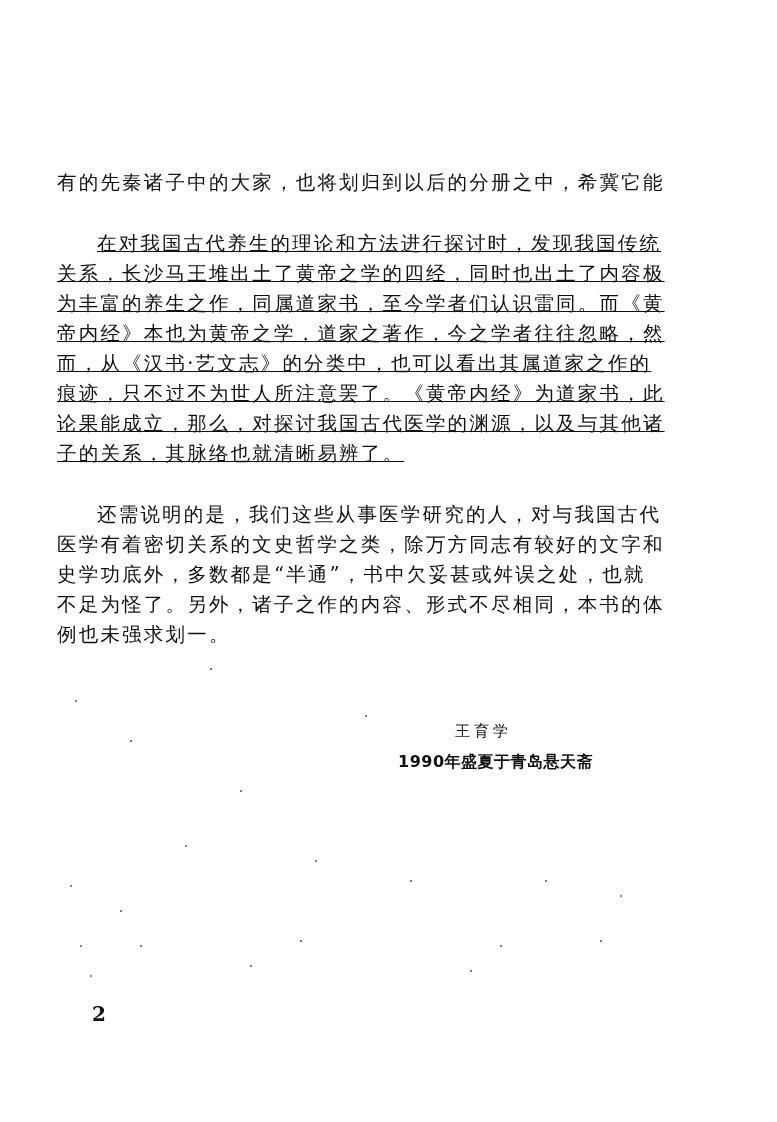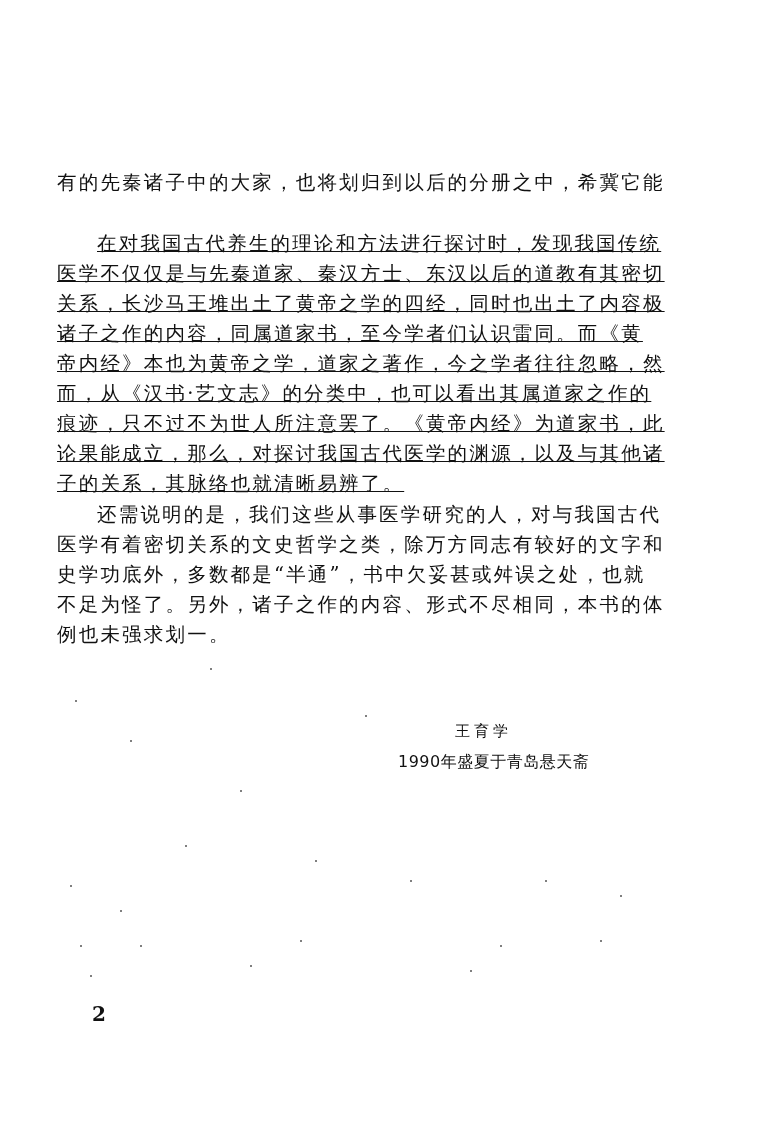--- a/index.html
+++ b/index.html
@@ -4,39 +4,38 @@
 <style>
   html, body { margin: 0; padding: 0; background: #ffffff; }
   body { width: 777px; height: 1122px; position: relative; overflow: hidden;
          font-family: "DejaVu Serif", "Liberation Serif", serif; color: #111; }
   .page { position: absolute; left: 0; top: 0; width: 777px; height: 1122px; }
   .para { position: absolute; left: 57px; width: 608px; font-size: 19.5px;
           line-height: 30px; letter-spacing: 2.2px; text-align: justify; text-justify: inter-character; }
   .line { display: block; white-space: nowrap; height: 30px; }
   .indent { padding-left: 40px; }
   .sig-name { position: absolute; left: 455px; top: 722px; font-size: 15px; letter-spacing: 4px; }
-  .sig-date { position: absolute; left: 398px; top: 752px; font-size: 16px; font-weight: normal;
+  .sig-date { position: absolute; left: 398px; top: 752px; font-size: 16px; font-weight: bold;
               font-family: "DejaVu Sans", "Liberation Sans", sans-serif; letter-spacing: 0.5px; }
   .page-num { position: absolute; left: 92px; top: 1002px; font-size: 20px; font-weight: bold; }
   .speck { position: absolute; width: 2px; height: 2px; background: #555; border-radius: 1px; }
 </style>
 </head>
 <body>
 
 <div class="page">
 
   <div class="para" style="top:168px;">
     <span class="line">有的先秦诸子中的大家，也将划归到以后的分册之中，希冀它能</span>
   </div>
 
   <div class="para" style="top:229px;text-decoration:underline;">
     <span class="line indent">在对我国古代养生的理论和方法进行探讨时，发现我国传统</span>
-    <span class="line">医学不仅仅是与先秦道家、秦汉方士、东汉以后的道教有其密切</span>
     <span class="line">关系，长沙马王堆出土了黄帝之学的四经，同时也出土了内容极</span>
-    <span class="line">诸子之作的内容，同属道家书，至今学者们认识雷同。而《黄</span>
+    <span class="line">为丰富的养生之作，同属道家书，至今学者们认识雷同。而《黄</span>
     <span class="line">帝内经》本也为黄帝之学，道家之著作，今之学者往往忽略，然</span>
     <span class="line">而，从《汉书·艺文志》的分类中，也可以看出其属道家之作的</span>
     <span class="line">痕迹，只不过不为世人所注意罢了。《黄帝内经》为道家书，此</span>
     <span class="line">论果能成立，那么，对探讨我国古代医学的渊源，以及与其他诸</span>
     <span class="line">子的关系，其脉络也就清晰易辨了。</span>
   </div>
 
   <div class="para" style="top:500px;">
     <span class="line indent">还需说明的是，我们这些从事医学研究的人，对与我国古代</span>
     <span class="line">医学有着密切关系的文史哲学之类，除万方同志有较好的文字和</span>

